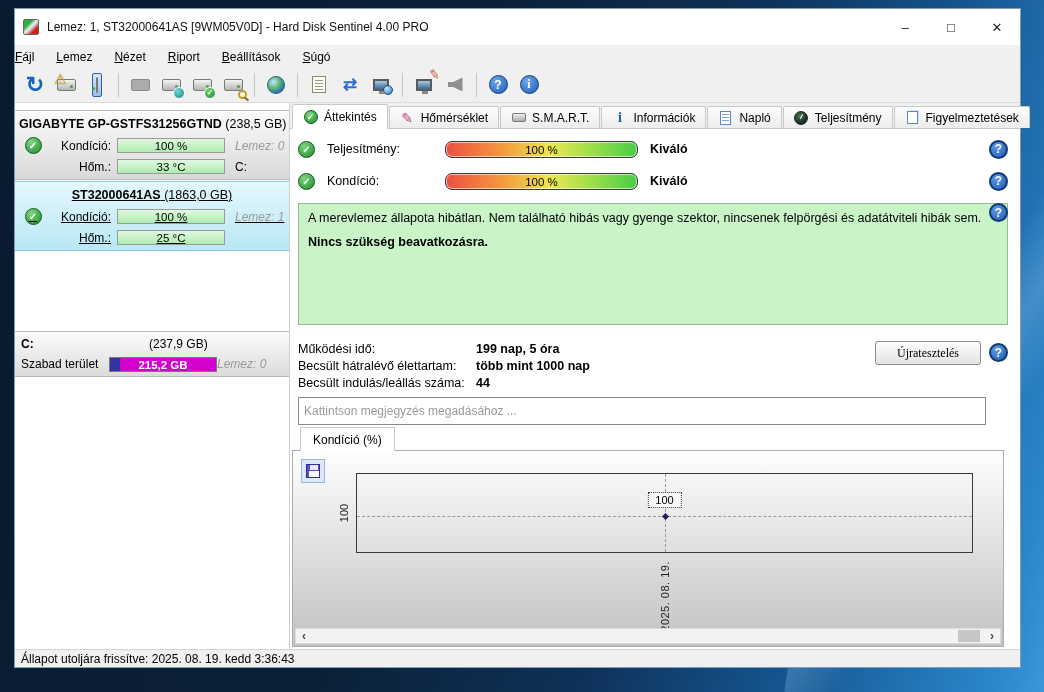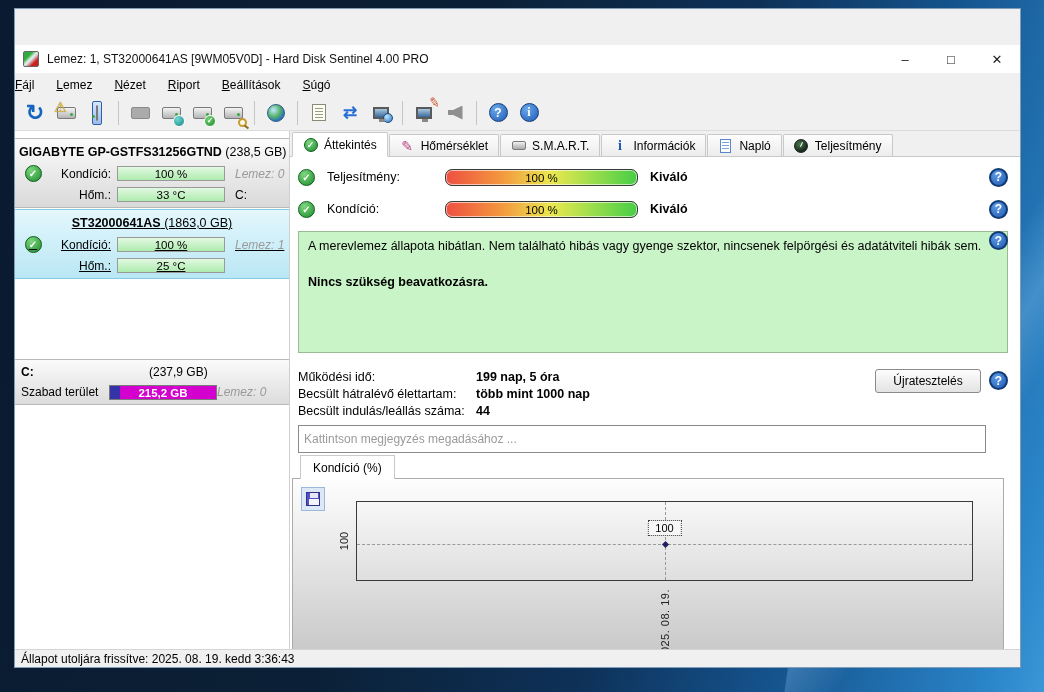--- a/index.html
+++ b/index.html
@@ -14,21 +14,21 @@
   body::after { 
     content:""; position:absolute; right:-40px; top:120px; width:260px; height:600px;
     background: linear-gradient(115deg, transparent 40%, rgba(160,215,255,.25) 50%, transparent 60%);
     transform: rotate(8deg); pointer-events:none;
   }
   .window {
     position:absolute; left:14px; top:8px; width:1007px; height:660px;
     background:#f0f0f0; border:1px solid #7f9db9; display:flex; flex-direction:column; z-index:2;
   }
   
-  .titlebar { height:28px; background:#ffffff; display:flex; align-items:center; padding-left:8px; flex:none;margin-top:36px; }
+  .titlebar { height:36px; background:#ffffff; display:flex; align-items:center; padding-left:8px; flex:none; }
   .appicon { width:16px; height:16px; border:1px solid #666; border-radius:2px;
     background: linear-gradient(135deg,#2fae3e 30%,#e8f0e8 48%,#d2d8e0 55%,#cf2020 75%); margin-right:8px; flex:none; }
   .apptitle { font-size:12px; color:#111; }
   .wincontrols { margin-left:auto; display:flex; height:100%; }
   .winbtn { width:46px; height:100%; display:flex; align-items:center; justify-content:center; font-size:13px; color:#222; }
   
   .menubar { height:22px; display:flex; align-items:flex-end; padding-left:0; background:#f0f0f0; flex:none; }
   .mi { display:inline-block; padding:3px 10px 3px 0; margin-right:12px; font-size:12px; }
   .mi::first-letter { text-decoration: underline; }
   
@@ -123,28 +123,28 @@
     background:linear-gradient(90deg,#ee4f42 0%,#f3953e 28%,#ece84f 55%,#9ede4c 76%,#46ce46 100%);
     text-align:center; font-size:11.5px; line-height:16px; box-shadow:inset 0 0 0 1px rgba(255,255,255,.6); }
   .rating { margin-left:12px; font-weight:bold; font-size:12.5px; }
   .qmark { width:19px; height:19px; border-radius:50%; background:radial-gradient(circle at 35% 30%, #5d9ae6, #1f5bb5);
     border:2px solid #123a72; color:#fff; font-weight:bold; font-size:12px;
     display:flex; align-items:center; justify-content:center; flex:none; }
   .qmark::before { content:"?"; }
   .qcol { position:absolute; right:12px; }
   .greenbox { position:absolute; top:74px; left:8px; width:710px; height:122px;
     background:#c9f4c7; border:1px solid #98bb96; padding:7px 9px; font-size:12.5px; line-height:1.25; }
-  .greenbox .advice { font-weight:bold; margin-top:20px; }
+  .greenbox .advice { font-weight:bold; margin-top:8px; }
   .stats { position:absolute; top:211px; left:8px; font-size:12.5px; }
   .stats .srow { display:flex; height:17px; align-items:center; }
   .stats .slab { width:178px; }
   .stats .sval { font-weight:bold; }
   .retest { position:absolute; top:212px; left:585px; width:106px; height:24px;
     background:linear-gradient(#fdfdfd,#e3e3e3); border:1px solid #8a8a8a; border-radius:3px;
-    font-size:12px; font-family:Liberation Sans, sans-serif; }
+    font-size:12px; font-family:Liberation Serif, serif; }
   .comment { position:absolute; top:268px; left:8px; width:688px; height:28px;
     border:1px solid #8a8a8a; font-size:12px; padding:12px 5px; color:#555; font-family:"Liberation Sans",sans-serif; }
   .comment::placeholder { color:#9a9a9a; }
   .subtab { position:absolute; top:298px; left:10px; height:24px; padding:0 12px;
     background:#fff; border:1px solid #c9c9c9; border-bottom:none; display:flex; align-items:center; font-size:12px; z-index:3; }
   .chartpanel { position:absolute; top:321px; left:2px; width:712px; height:197px;
     background:linear-gradient(#fefefe,#c2c2c2); border:1px solid #ababab; }
   .savebtn { position:absolute; left:8px; top:8px; width:24px; height:24px;
     background:#dce9f5; border:1px solid #9ab8d8; display:flex; align-items:center; justify-content:center; }
   .floppy { width:14px; height:14px; background:#5353c8; border:1px solid #30308a; position:relative; }
@@ -336,20 +336,26 @@
               <span class="tdoc"></span>
             </span>
             <span>Napló</span>
           </span>
         <span class="tab">
             <span class="ticon">
               <span class="tgauge"></span>
             </span>
             <span>Teljesítmény</span>
           </span>
+        <span class="tab">
+            <span class="ticon">
+              <span class="tpage"></span>
+            </span>
+            <span>Figyelmeztetések</span>
+          </span>
       </div>
 
       <div class="body">
 
         <div class="orow" style="top:10px;">
           <span class="chk"></span>
           <span class="olab">Teljesítmény:</span>
           <span class="gradbar">100 %</span>
           <span class="rating">Kiváló</span>
           <span class="qmark" style="margin-left:auto;"></span>

